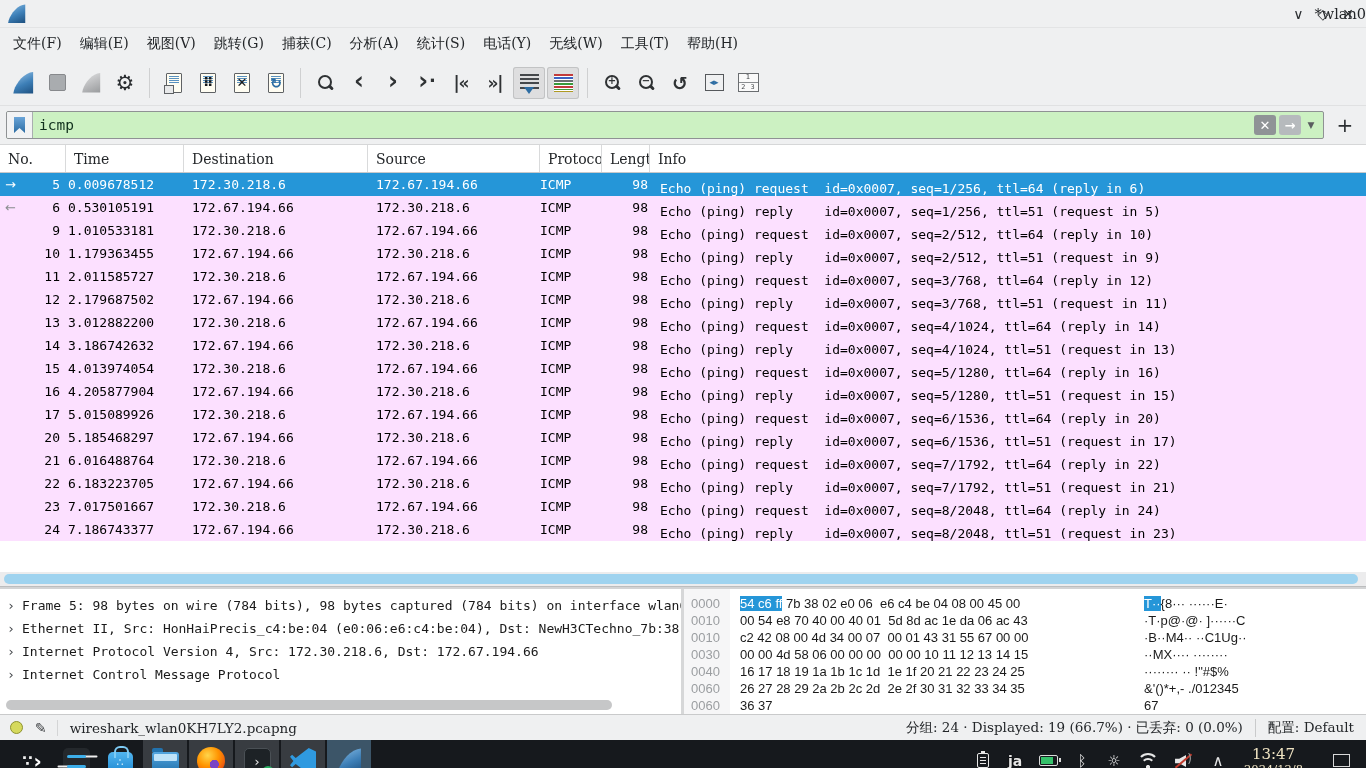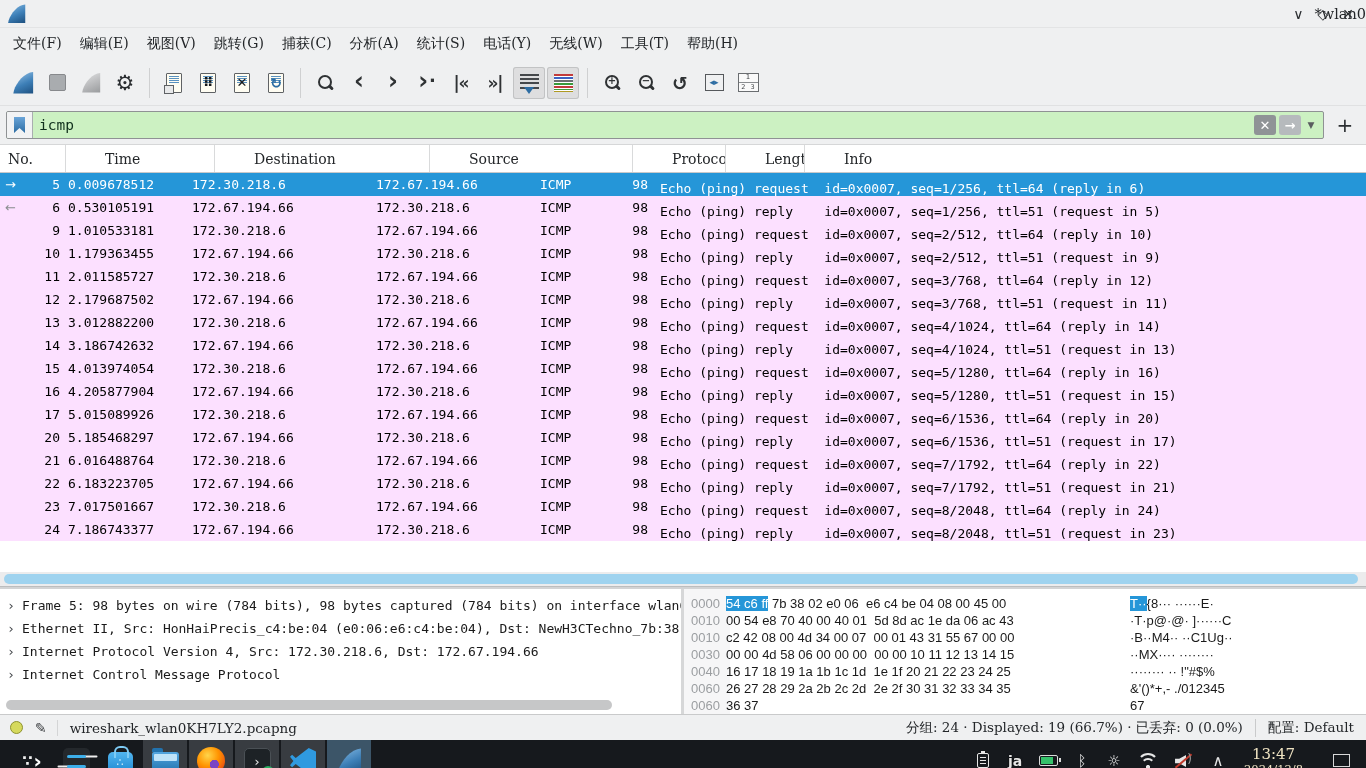--- a/index.html
+++ b/index.html
@@ -68,21 +68,21 @@
   #filter-text { flex:1; padding-left:6px; font-size:14.5px; color:#10301c; background:transparent; border:none; outline:none; font-family:"DejaVu Sans Mono","Liberation Mono",monospace;}
   .filter-btns { display:flex; align-items:center; gap:3px; padding-right:5px;}
   .fbtn { width:22px; height:20px; border-radius:3px; display:flex; align-items:center; justify-content:center; color:#fff; font-size:13px; font-weight:bold; font-family:"DejaVu Sans",sans-serif;}
   .fbtn.clear { background:#8f9396; }
   .fbtn.apply { background:#b6babd; }
   .fbtn.dd { width:14px; color:#5a5d60; background:transparent; font-size:9px;}
   #filter-add { width:26px; text-align:center; font-size:20px; color:#2b2e31; margin-left:8px; font-family:"DejaVu Sans",sans-serif;}
 
   
   #pktheader { height:28px; background:#ffffff; display:grid; grid-template-columns:66px 118px 184px 172px 62px 48px 1fr;
-               align-items:center; border-bottom:1px solid #c8c9ca; font-size:14px; color:#232629;gap:31px;}
+               align-items:center; border-bottom:1px solid #c8c9ca; font-size:14px; color:#232629;}
   #pktheader div { height:100%; display:flex; align-items:center; padding-left:8px; border-right:1px solid #d9dadb; overflow:hidden; white-space:nowrap;}
   #pktheader div:last-child { border-right:none; }
   #pktlist { height:399px; background:#ffffff; overflow:hidden; position:relative;}
   .prow { height:23px; display:grid; grid-template-columns:66px 118px 184px 172px 62px 48px 1fr; align-items:center;
           background:#fce0ff; color:#000; font-family:"DejaVu Sans Mono","Liberation Mono",monospace; font-size:13px; position:relative;}
   .prow.sel { background:#2596d8; color:#fff; }
   .prow .c { white-space:pre; overflow:hidden; }
   .c-no { text-align:right; padding-right:6px; }
   .c-time { padding-left:2px; }
   .c-src,.c-dst { padding-left:8px; }
@@ -98,21 +98,21 @@
   #bottom { height:125px; display:flex; background:#fff;}
   #details { width:684px; border-right:3px solid #d6d7d8; position:relative; padding-top:5px; overflow:hidden;}
   .dline { height:23px; display:flex; align-items:center; font-family:"DejaVu Sans Mono","Liberation Mono",monospace; font-size:13px; white-space:pre; overflow:hidden;}
   .dline .tw { width:22px; text-align:center; color:#43464a; font-size:13px; flex:none; font-family:"DejaVu Sans",sans-serif;}
   #details-hscroll { position:absolute; left:0; right:0; bottom:4px; height:10px;}
   #details-hscroll .thumb { position:absolute; left:6px; width:606px; top:0; height:10px; background:#c6c7c8; border-radius:5px;}
   #hexpane { flex:1; position:relative; padding:6px 0 0 0; overflow:hidden;}
   #hexpane::before { content:""; position:absolute; left:0; top:0; bottom:0; width:46px; background:#f6f6f7;}
   .hrow { height:17px; display:flex; font-family:Liberation Sans, sans-serif; font-size:13px; line-height:17px; position:relative;}
   .hrow .off { width:40px; padding-left:7px; color:#9b9ea1; flex:none;}
-  .hrow .hex { width:388px; margin-left:2px; white-space:pre; flex:none;}
+  .hrow .hex { width:388px; margin-left:16px; white-space:pre; flex:none;}
   .hrow .asc { margin-left:16px; white-space:pre;}
   .hl { background:#2596d8; color:#fff;}
 
   
   #statusbar { height:26px; background:#eff0f1; border-top:1px solid #c9cacb; display:flex; align-items:center; font-size:13.5px; color:#232629;}
   .expert-dot { width:13px; height:13px; border-radius:50%; background:#d5d95d; border:1px solid #8e922f; margin:0 8px 0 10px;}
   .comment-ic { font-size:14px; color:#3b3e41; padding:0 10px 0 4px; border-right:1px solid #d4d5d6; font-family:"DejaVu Sans",sans-serif;}
   #sb-file { padding-left:12px; }
   #sb-right { margin-left:auto; display:flex; align-items:center;}
   #sb-stats { padding-right:12px; }

